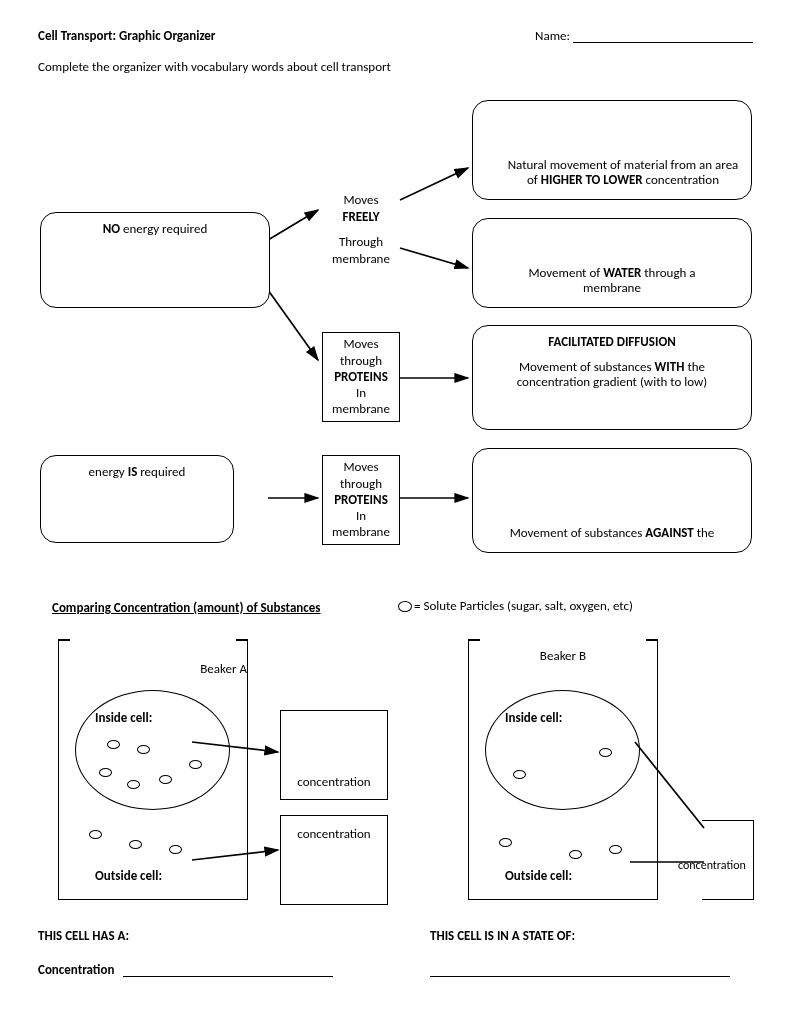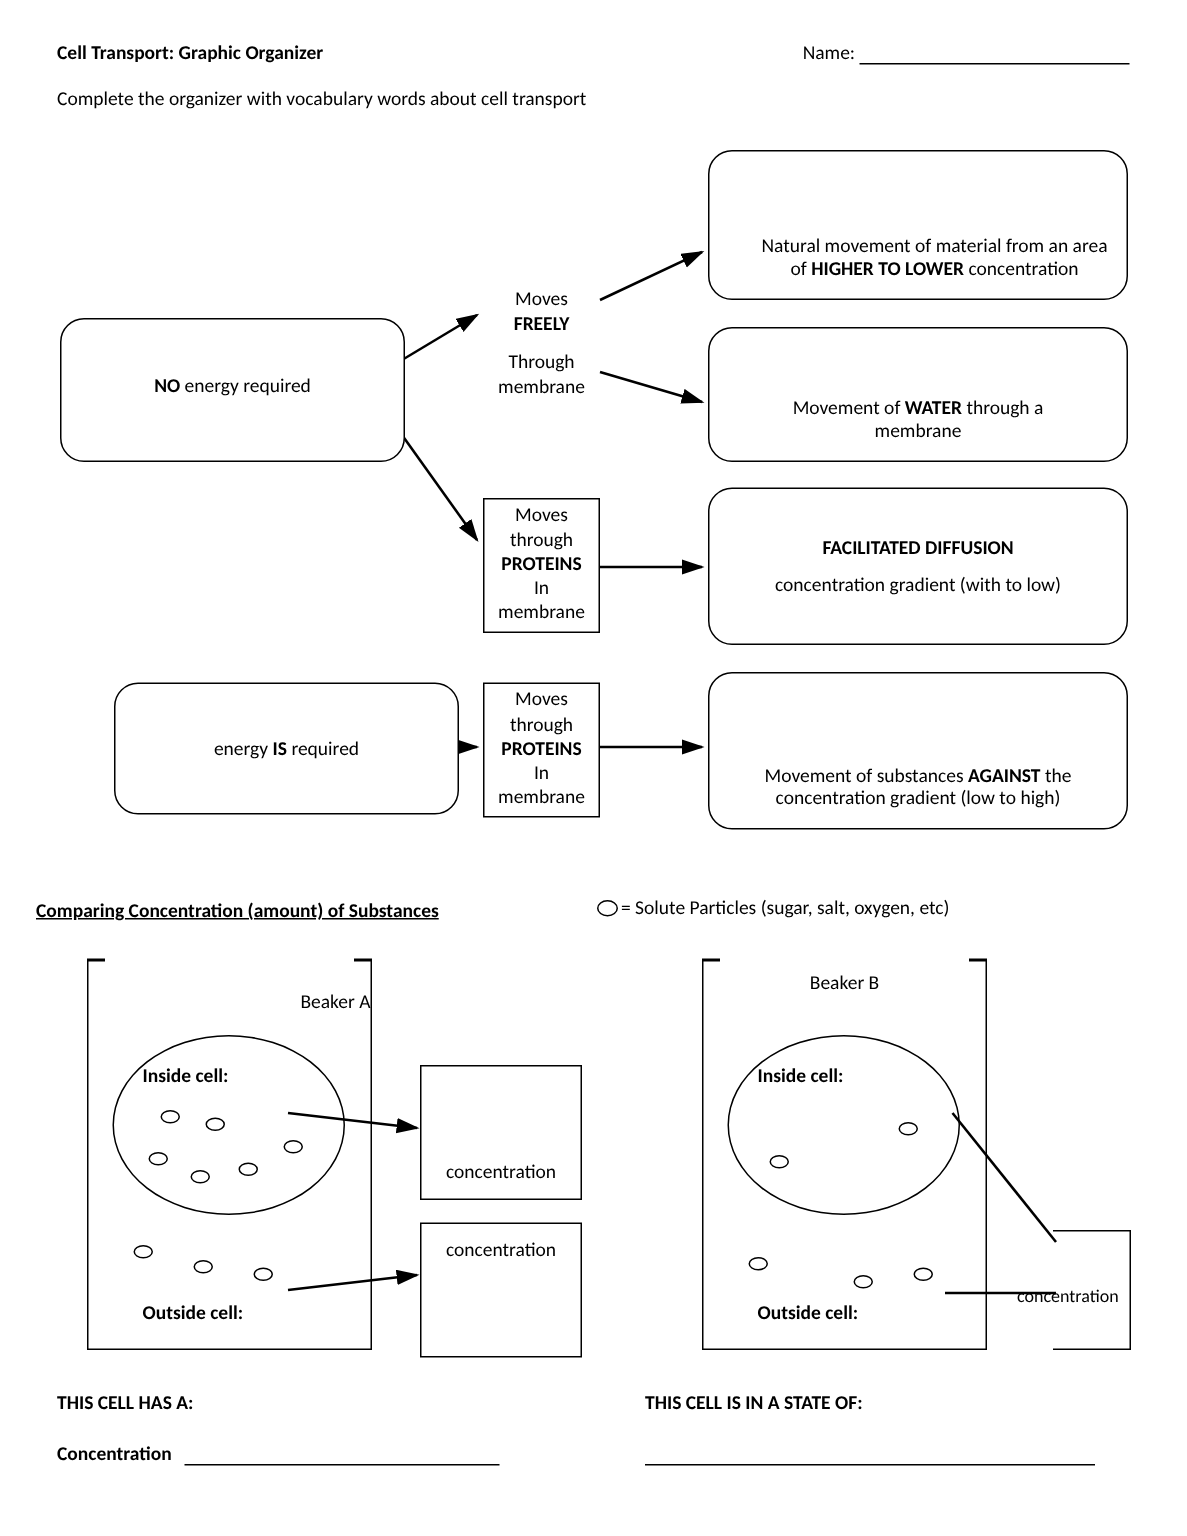--- a/index.html
+++ b/index.html
@@ -19,21 +19,20 @@
   .abs { position: absolute; }
 
   .rbox {
     border: 1.5px solid #000;
     border-radius: 16px;
     padding: 8px 10px;
     text-align: center;
     background: #fff;
     display: flex;
     flex-direction: column;
-    justify-content: center;
   }
   .sbox {
     border: 1.5px solid #000;
     padding: 6px 8px;
     text-align: center;
     background: #fff;
     display: flex;
     flex-direction: column;
     justify-content: center;
   }
@@ -129,21 +128,21 @@
   <line x1="635" y1="742" x2="704" y2="828" stroke="#000" stroke-width="1.7"></line>
   <line x1="630" y1="862" x2="704" y2="862" stroke="#000" stroke-width="1.7"></line>
 </svg>
 
 <div class="rbox abs" style="left:40px; top:212px; width:230px; height:96px; padding-bottom:14px;">
   <div>
     <span class="bold">NO</span><span> energy required</span>
   </div>
 </div>
 
-<div class="rbox abs" style="left:40px; top:455px; width:230px; height:88px;margin-left:36px;">
+<div class="rbox abs" style="left:40px; top:455px; width:194px; height:88px;">
   <div>
     <span>energy </span><span class="bold">IS</span><span> required</span>
   </div>
 </div>
 
 <div class="label abs" style="left:326px; top:192px; width:70px;">
   <span>Moves</span><br>
   <span class="bold">FREELY</span>
 </div>
 <div class="label abs" style="left:322px; top:234px; width:78px;">
@@ -172,29 +171,29 @@
   <div><span>of </span><span class="bold">HIGHER TO LOWER</span><span> concentration</span></div>
 </div>
 
 <div class="rbox abs" style="left:472px; top:218px; width:280px; height:90px; justify-content:flex-end; padding-bottom:12px;">
   <div><span>Movement of </span><span class="bold">WATER</span><span> through a</span></div>
   <div>membrane</div>
 </div>
 
 <div class="rbox abs" style="left:472px; top:325px; width:280px; height:105px;">
   <div class="bold" style="margin-bottom:10px;">FACILITATED DIFFUSION</div>
+  <div><span>Movement of substances </span><span class="bold">WITH</span><span> the</span></div>
   <div>concentration gradient (with to low)</div>
 </div>
 
 <div class="rbox abs" style="left:472px; top:448px; width:280px; height:105px; justify-content:flex-end; padding-bottom:12px;">
   <div><span>Movement of substances </span><span class="bold">AGAINST</span><span> the</span></div>
-  <div>concentration gradient (low to high)</div>
-</div>
-
-<div class="abs" style="left:24px; top:600px;">
+</div>
+
+<div class="abs" style="left:52px; top:600px;">
   <span class="bold underline">Comparing Concentration (amount) of Substances</span>
 </div>
 <div class="abs" style="left:398px; top:598px;">
   <span class="legend-circle"></span><span>= Solute Particles (sugar, salt, oxygen, etc)</span>
 </div>
 
 <div class="beaker" style="left:58px; top:640px; width:190px; height:260px;">
   <div class="beaker-top-left" style="left:-1px;"></div>
   <div class="beaker-top-right" style="right:-1px;"></div>
   <div class="abs" style="left:0; right:0; top:21px; text-align:right;">Beaker A</div>

